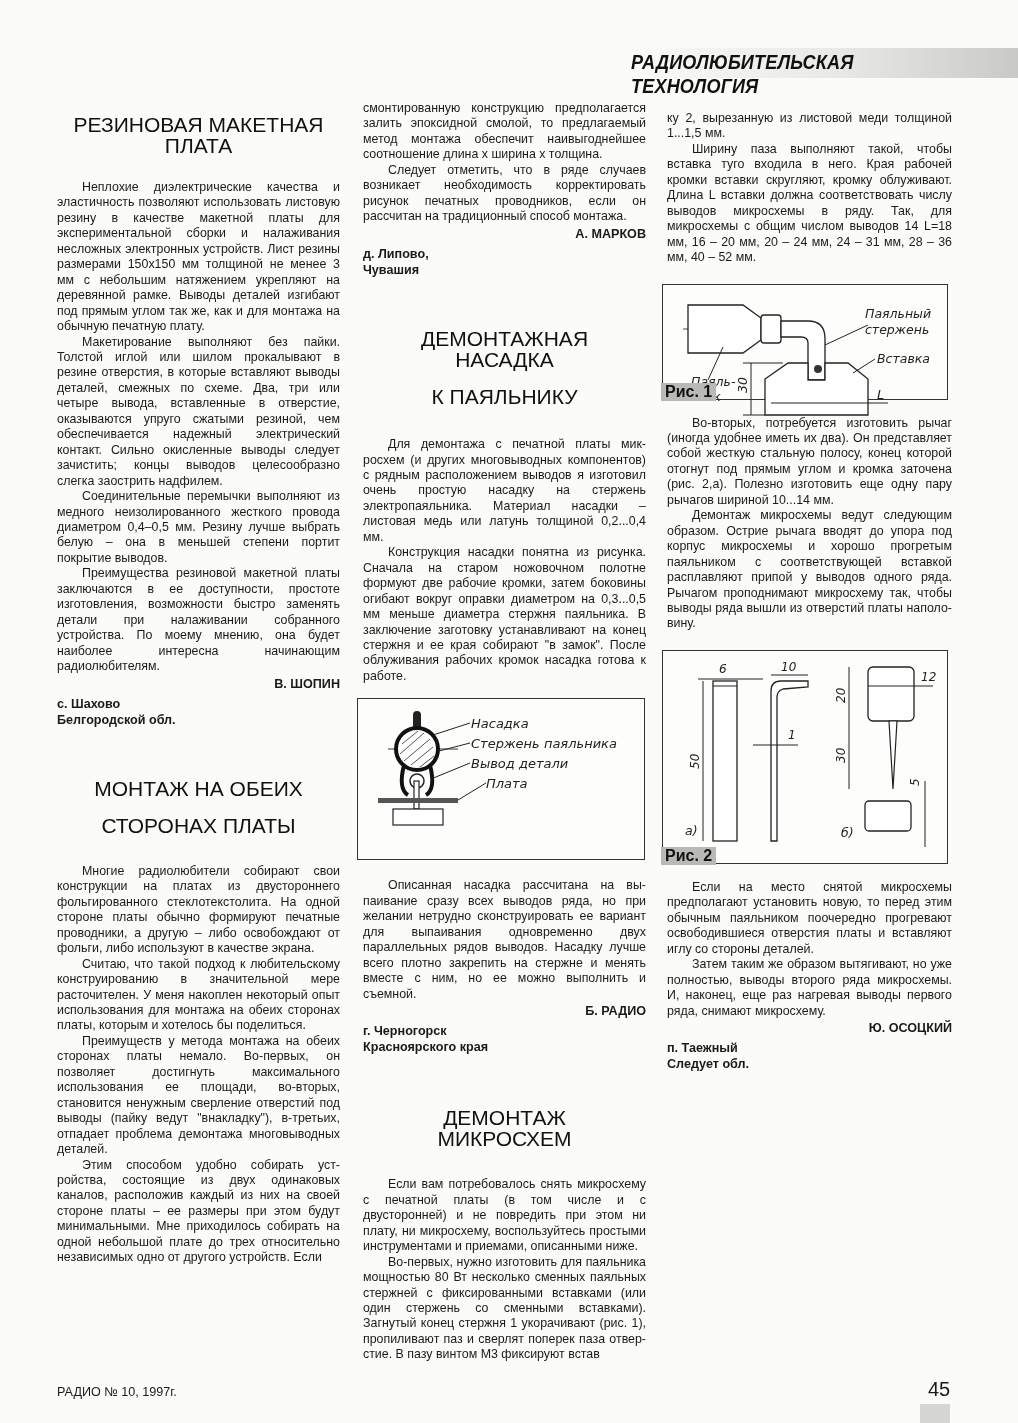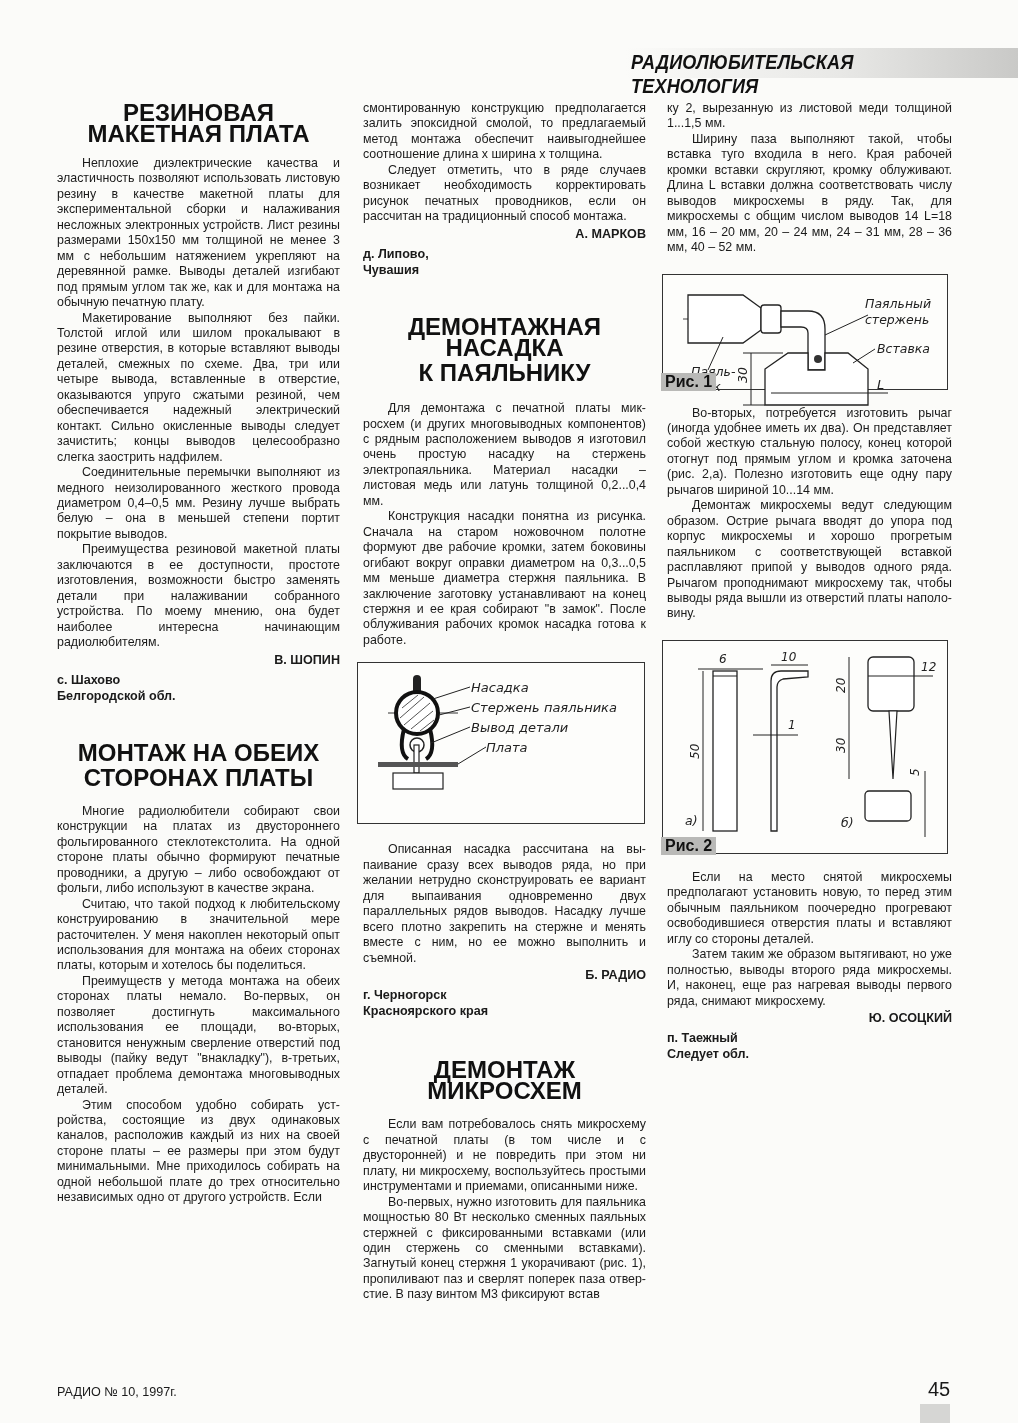--- a/index.html
+++ b/index.html
@@ -6,24 +6,24 @@
   body { width:1018px; height:1423px; background:#fbfbf9; position:relative; overflow:hidden;
          font-family:"Liberation Sans", sans-serif; color:#1a1a1a; }
   .rubric { position:absolute; left:625px; top:48px; width:393px; height:30px;
             background:linear-gradient(90deg,#fbfbf9 0%, #e8e8e6 55%, #c9c9c7 100%); }
   .rubric span { position:absolute; left:6px; top:2px; font-weight:bold; font-style:italic;
             font-size:21px; letter-spacing:0.2px; transform:scaleX(0.86); transform-origin:left center;
             color:#111; font-family:"Liberation Sans", sans-serif; }
   .col { position:absolute; font-size:12.4px; line-height:15.45px; }
   .col1 { left:57px; top:98px; width:283px; }
   .col2 { left:363px; top:101px; width:283px; }
-  .col3 { left:667px; top:101px; width:285px; }
+  .col3 { left:667px; top:111px; width:285px; }
   .col p { margin:0; text-align:justify; text-indent:25px; hyphens:manual; }
   .col p.noindent { text-indent:0; }
-  h2 { margin:4px; font-size:24px; line-height:21px; font-weight:bold; text-align:center; color:#111; }
+  h2 { margin:16px; font-size:21px; line-height:21px; font-weight:normal; text-align:center; color:#111; }
   .author { text-align:right; font-weight:bold; font-size:12.6px; margin:2px 0 4px 0; }
   .place { font-weight:bold; font-size:12.6px; line-height:16px; }
   .fig { border:1.4px solid #333; background:#fdfdfb; position:relative; box-sizing:border-box; }
   .figlabel { position:absolute; left:-2px; bottom:-2px; background:#b9b9b7; font-weight:bold;
               font-size:16px; padding:1px 4px; color:#111; }
   .footer-left { position:absolute; left:57px; top:1385px; font-size:12.6px; }
   .footer-right { position:absolute; left:928px; top:1378px; font-size:20px; font-weight:normal; }
   .pagetab { position:absolute; left:920px; top:1404px; width:30px; height:19px; background:#d6d6d4; }
   svg text { font-family:"DejaVu Sans", sans-serif; font-style:italic; }
 </style>

